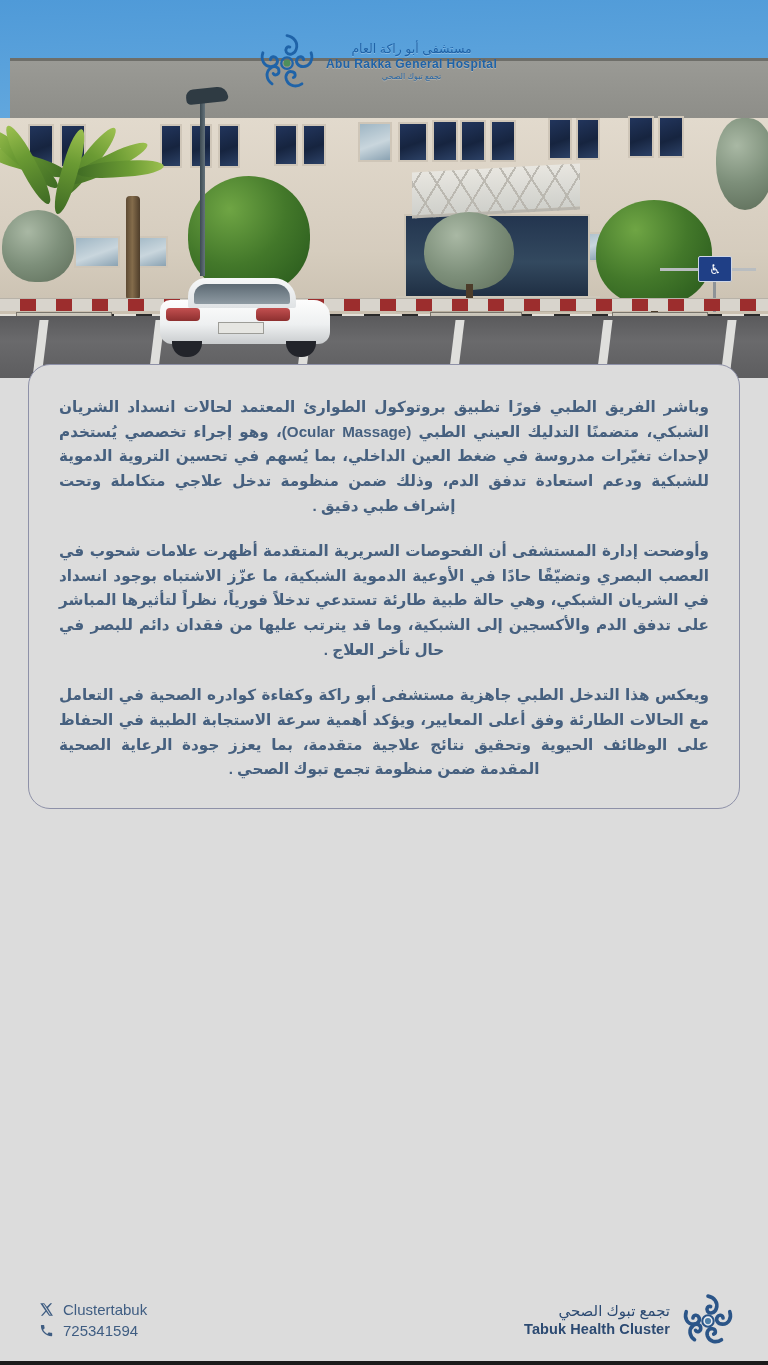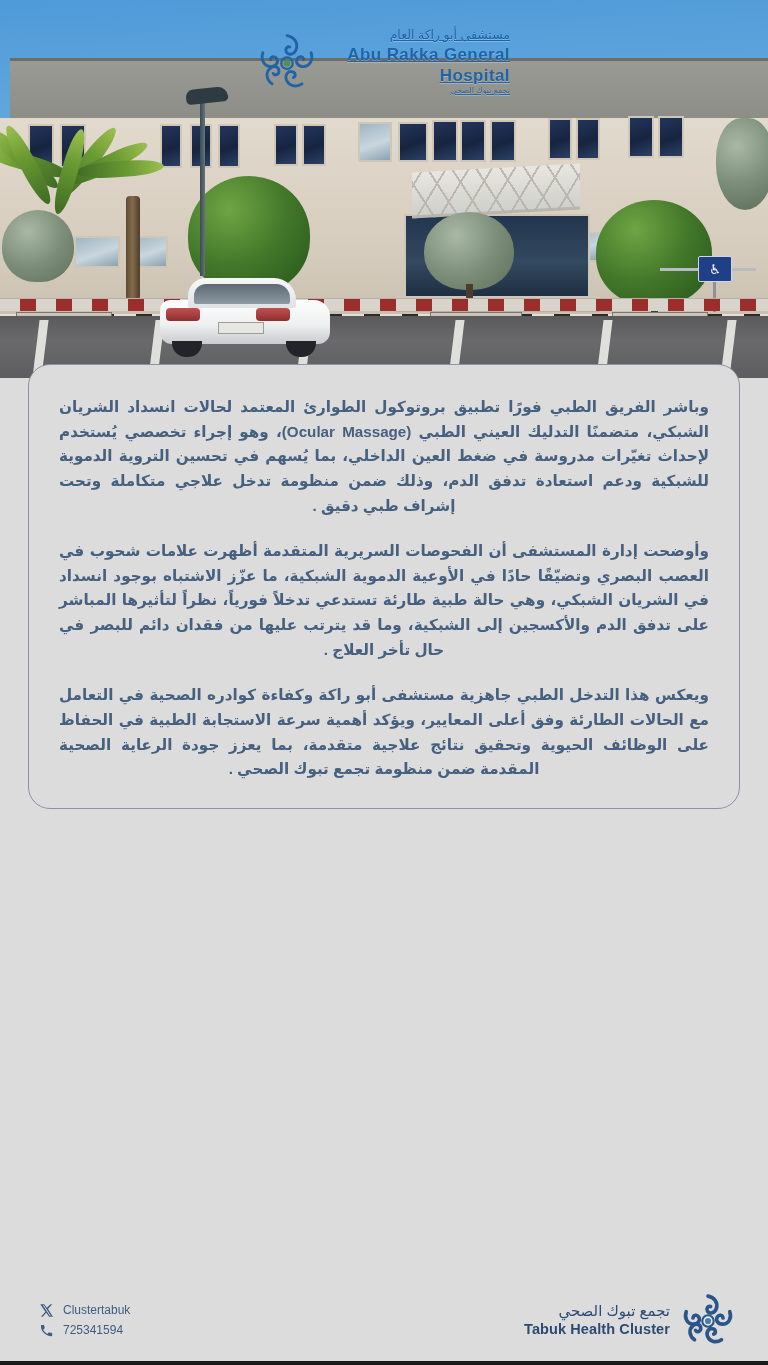--- a/index.html
+++ b/index.html
@@ -167,26 +167,25 @@
     position:absolute;left:660px;top:268px;width:96px;height:3px;background:#b9bdc0;
   }
 
   
   .sign{
     position:absolute;left:258px;top:26px;width:252px;height:72px;
     display:flex;align-items:center;justify-content:flex-end;gap:10px;
     pointer-events:none;
   }
   .sign-txt{
-    text-align:right;color:#1f63a8;text-shadow:0 1px 0 rgba(255,255,255,.25);
+    text-align:center;color:#1f63a8;text-shadow:0 1px 0 rgba(255,255,255,.25);
     line-height:1.25;
-    text-decoration:underline;
   }
   .sign-ar{font-size:12.5px;letter-spacing:1px;}
-  .sign-en{font-size:17px;font-weight:bold;letter-spacing:.4px;}
+  .sign-en{font-size:12px;font-weight:bold;letter-spacing:.4px;}
   .sign-sub{font-size:8px;letter-spacing:.5px;opacity:.9;}
   .sign-logo{width:58px;height:62px;flex:0 0 58px;}
 
   
   .title-band{
     background:#1f4872;
     width:768px;
     padding:26px 40px 34px 40px;
     flex:0 0 auto;
     position:relative;
@@ -232,21 +231,21 @@
     flex:0 0 auto;
     height:86px;
     background:#dcdcdc;
     display:flex;align-items:center;justify-content:space-between;
     padding:0 34px 0 38px;
     border-bottom:4px solid #1b1b1b;
     direction:ltr;
   }
   .social{
     display:flex;flex-direction:column;gap:4px;
-    color:#3f5d82;font-size:12px;
+    color:#3f5d82;font-size:15px;
   }
   .social .row{display:flex;align-items:center;gap:9px;}
   .social .row .ic{
     width:16px;height:16px;display:inline-flex;align-items:center;justify-content:center;
     color:#3f5d82;flex:0 0 16px;
   }
   .brand{display:flex;align-items:center;gap:12px;}
   .brand .btxt{text-align:right;color:#2c4a72;line-height:1.25;}
   .brand .bar{font-size:15px;direction:rtl;letter-spacing:.5px;}
   .brand .ben{font-size:14.5px;font-weight:bold;letter-spacing:.1px;}

